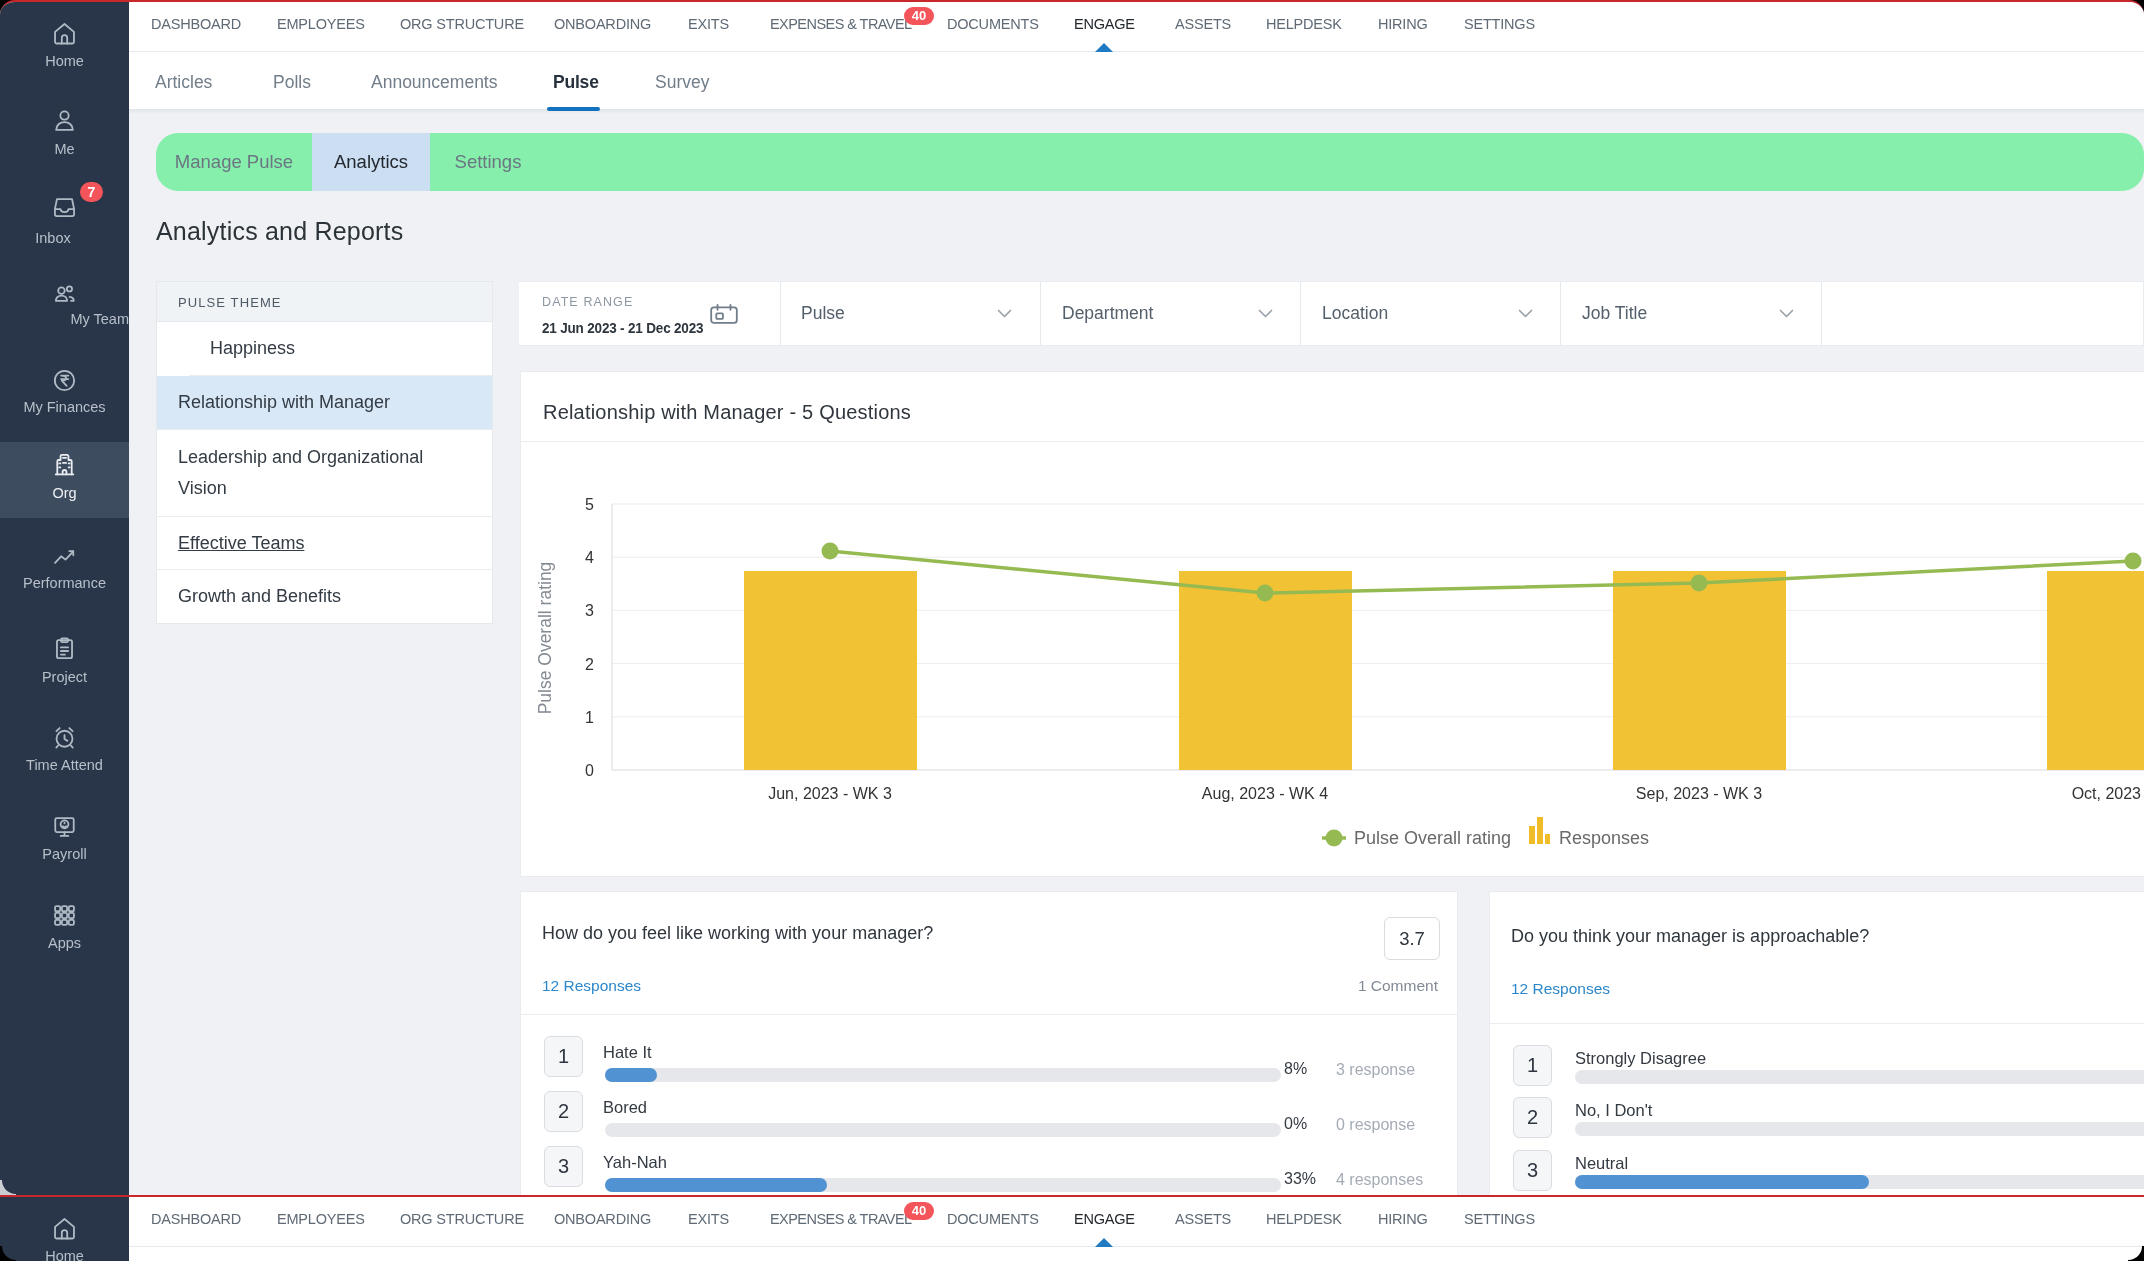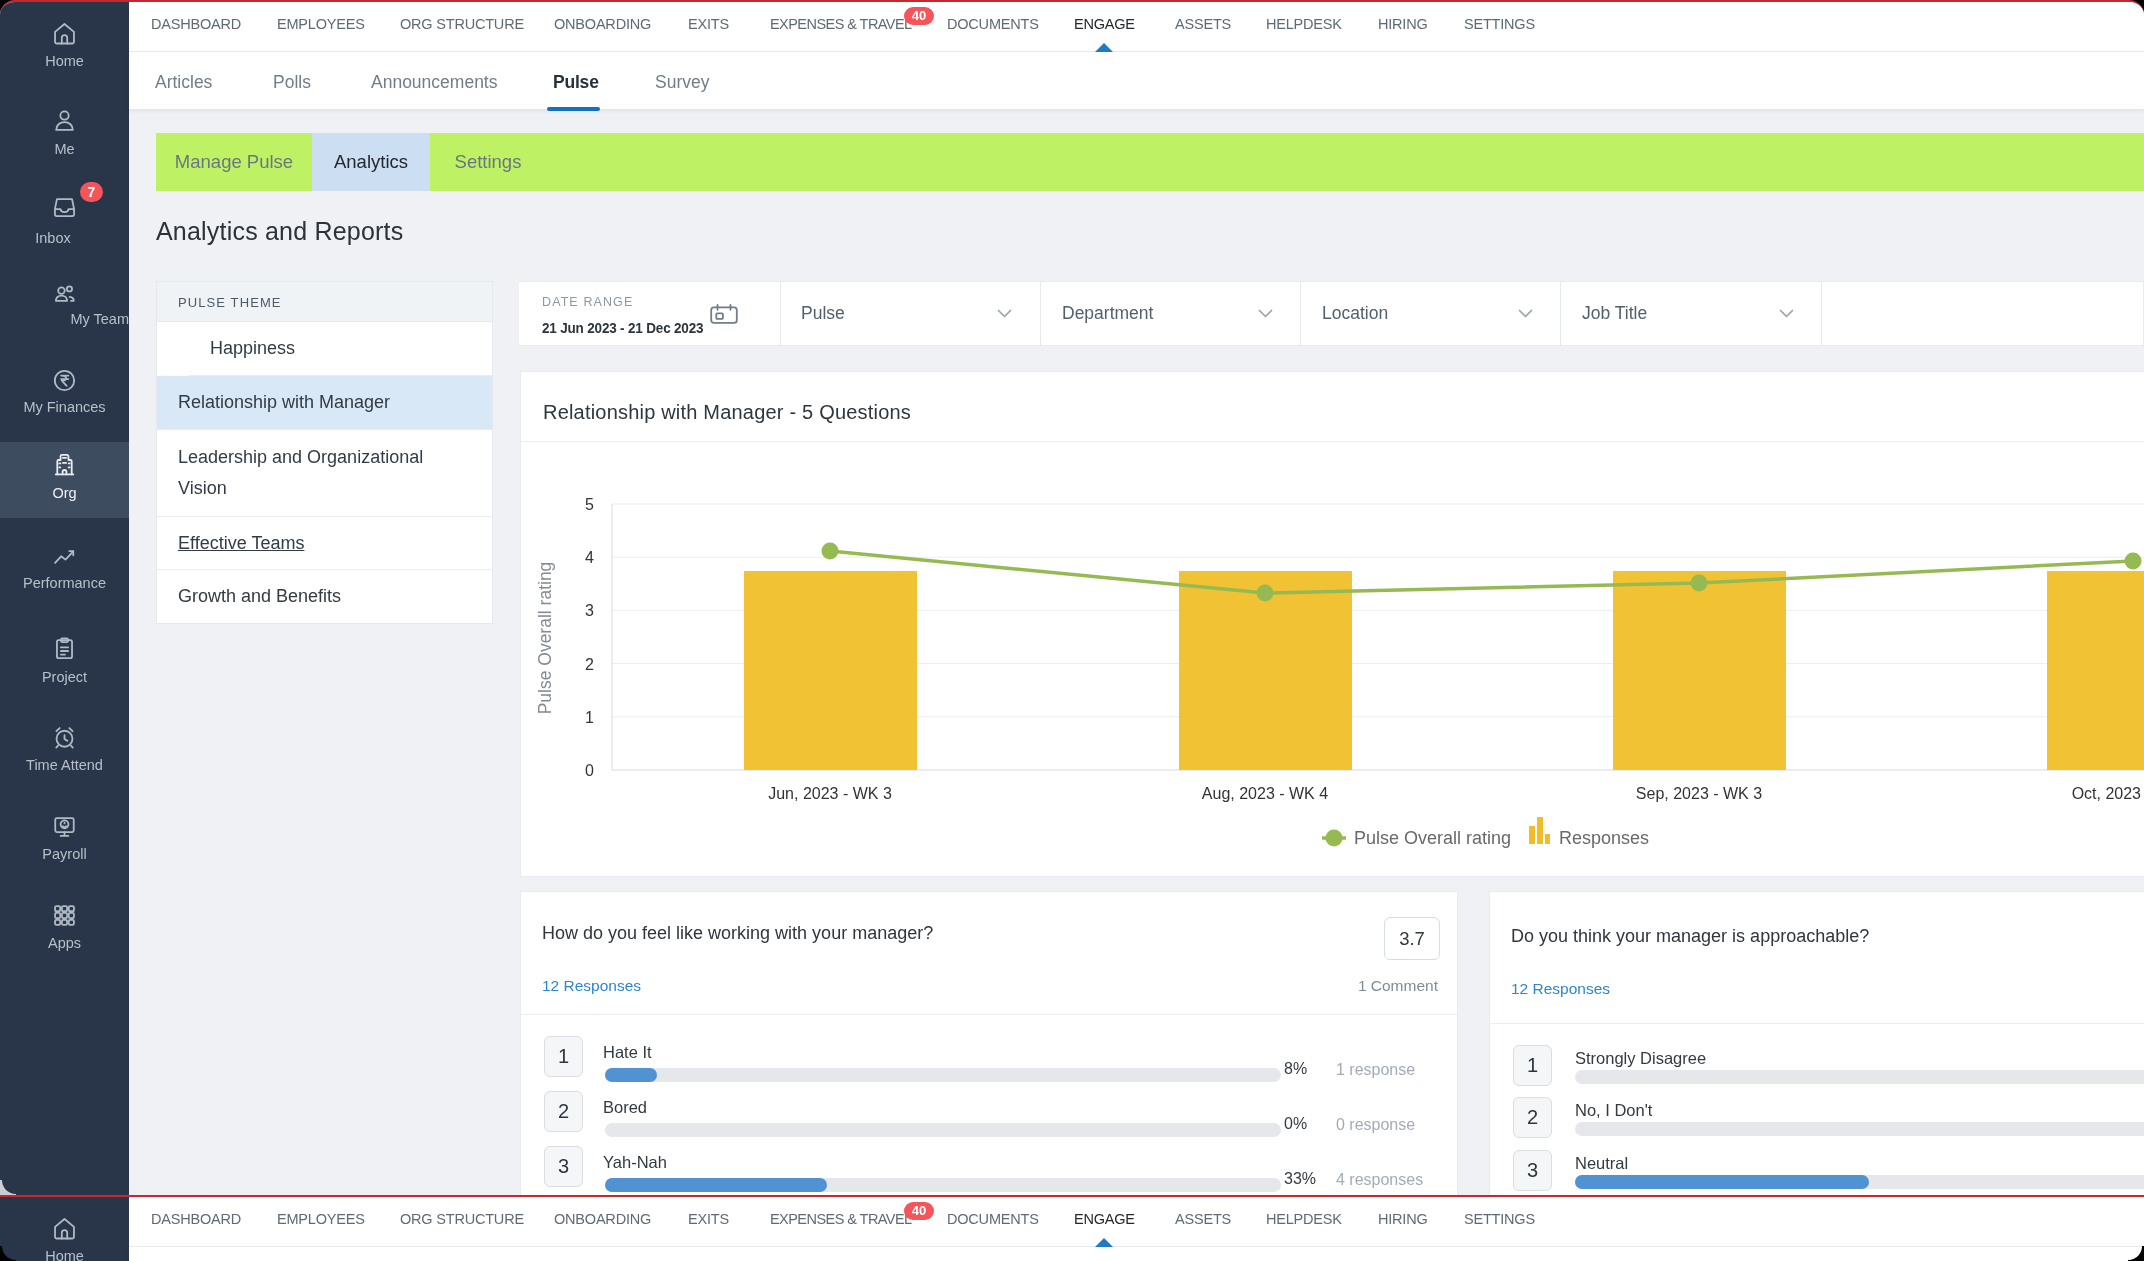--- a/index.html
+++ b/index.html
@@ -18,21 +18,21 @@
  border-bottom:1px solid #e7eaed;}
 .nav1 span{position:absolute;top:14px;font-size:14.5px;color:#5f6a75;letter-spacing:-.2px;white-space:nowrap;}
 .nav2{position:absolute;left:129px;right:0;top:50px;height:58px;background:#fff;
  border-bottom:1px solid #e2e6ea;box-shadow:0 2px 3px rgba(40,50,60,.05);}
 .nav2 span{position:absolute;top:20px;font-size:17.5px;color:#717d89;white-space:nowrap;}
 .nav2 .on{color:#27313c;font-weight:700;letter-spacing:-.2px;}
 .pulse-line{position:absolute;left:418px;top:55px;width:53px;height:4px;background:#1272bf;border-radius:2px;}
 .tri{position:absolute;left:966px;top:41px;width:0;height:0;
  border-left:9px solid transparent;border-right:9px solid transparent;border-bottom:9px solid #1f7cc4;}
 
-.tabbar{position:absolute;left:156px;right:0;top:131px;height:58px;background:#bef264;}
+.tabbar{position:absolute;left:156px;right:0;top:131px;height:58px;background:#86efac;border-radius:22px;}
 .tab{position:absolute;top:0;height:58px;line-height:58px;text-align:center;
  font-size:18.5px;color:#6b7682;}
 .tab.sel{background:#cbdef2;color:#23282e;}
 .h1{position:absolute;left:156px;top:215px;font-size:25px;color:#2c3338;font-weight:500;letter-spacing:.2px;}
 
 .panel{position:absolute;left:156px;top:279px;width:337px;background:#fff;
  border:1px solid #e5e8ec;}
 .panel-h{height:40px;background:#f0f3f6;border-bottom:1px solid #e5e8ec;
  font-size:13px;letter-spacing:1.1px;color:#4e5a66;line-height:41px;padding-left:21px;}
 .prow{position:relative;border-bottom:1px solid #eaedf0;font-size:18px;color:#333b44;
@@ -260,21 +260,21 @@
 <div class="scorebox" style="left:863px;top:25px;width:56px;height:43px;line-height:41px;">3.7</div>
 <div class="resp" style="left:21px;top:85px;">12 Responses</div>
 <div class="comm" style="right:19px;top:85px;">1 Comment</div>
 <div class="cdiv" style="top:122px;"></div>
 <div class="numbox" style="left:23px;top:144px;">1</div>
 <div class="rlabel" style="left:82px;top:151px;">Hate It</div>
 <div class="track" style="left:84px;top:176px;width:676px;">
         <div class="fill" style="width:52px;"></div>
       </div>
 <div class="pct" style="left:763px;top:168px;">8%</div>
-<div class="cnt" style="left:815px;top:169px;">1 response</div>
+<div class="cnt" style="left:815px;top:169px;">3 response</div>
 <div class="numbox" style="left:23px;top:199px;">2</div>
 <div class="rlabel" style="left:82px;top:206px;">Bored</div>
 <div class="track" style="left:84px;top:231px;width:676px;"></div>
 <div class="pct" style="left:763px;top:223px;">0%</div>
 <div class="cnt" style="left:815px;top:224px;">0 response</div>
 <div class="numbox" style="left:23px;top:254px;">3</div>
 <div class="rlabel" style="left:82px;top:261px;">Yah-Nah</div>
 <div class="track" style="left:84px;top:286px;width:676px;">
         <div class="fill" style="width:222px;"></div>
       </div>

